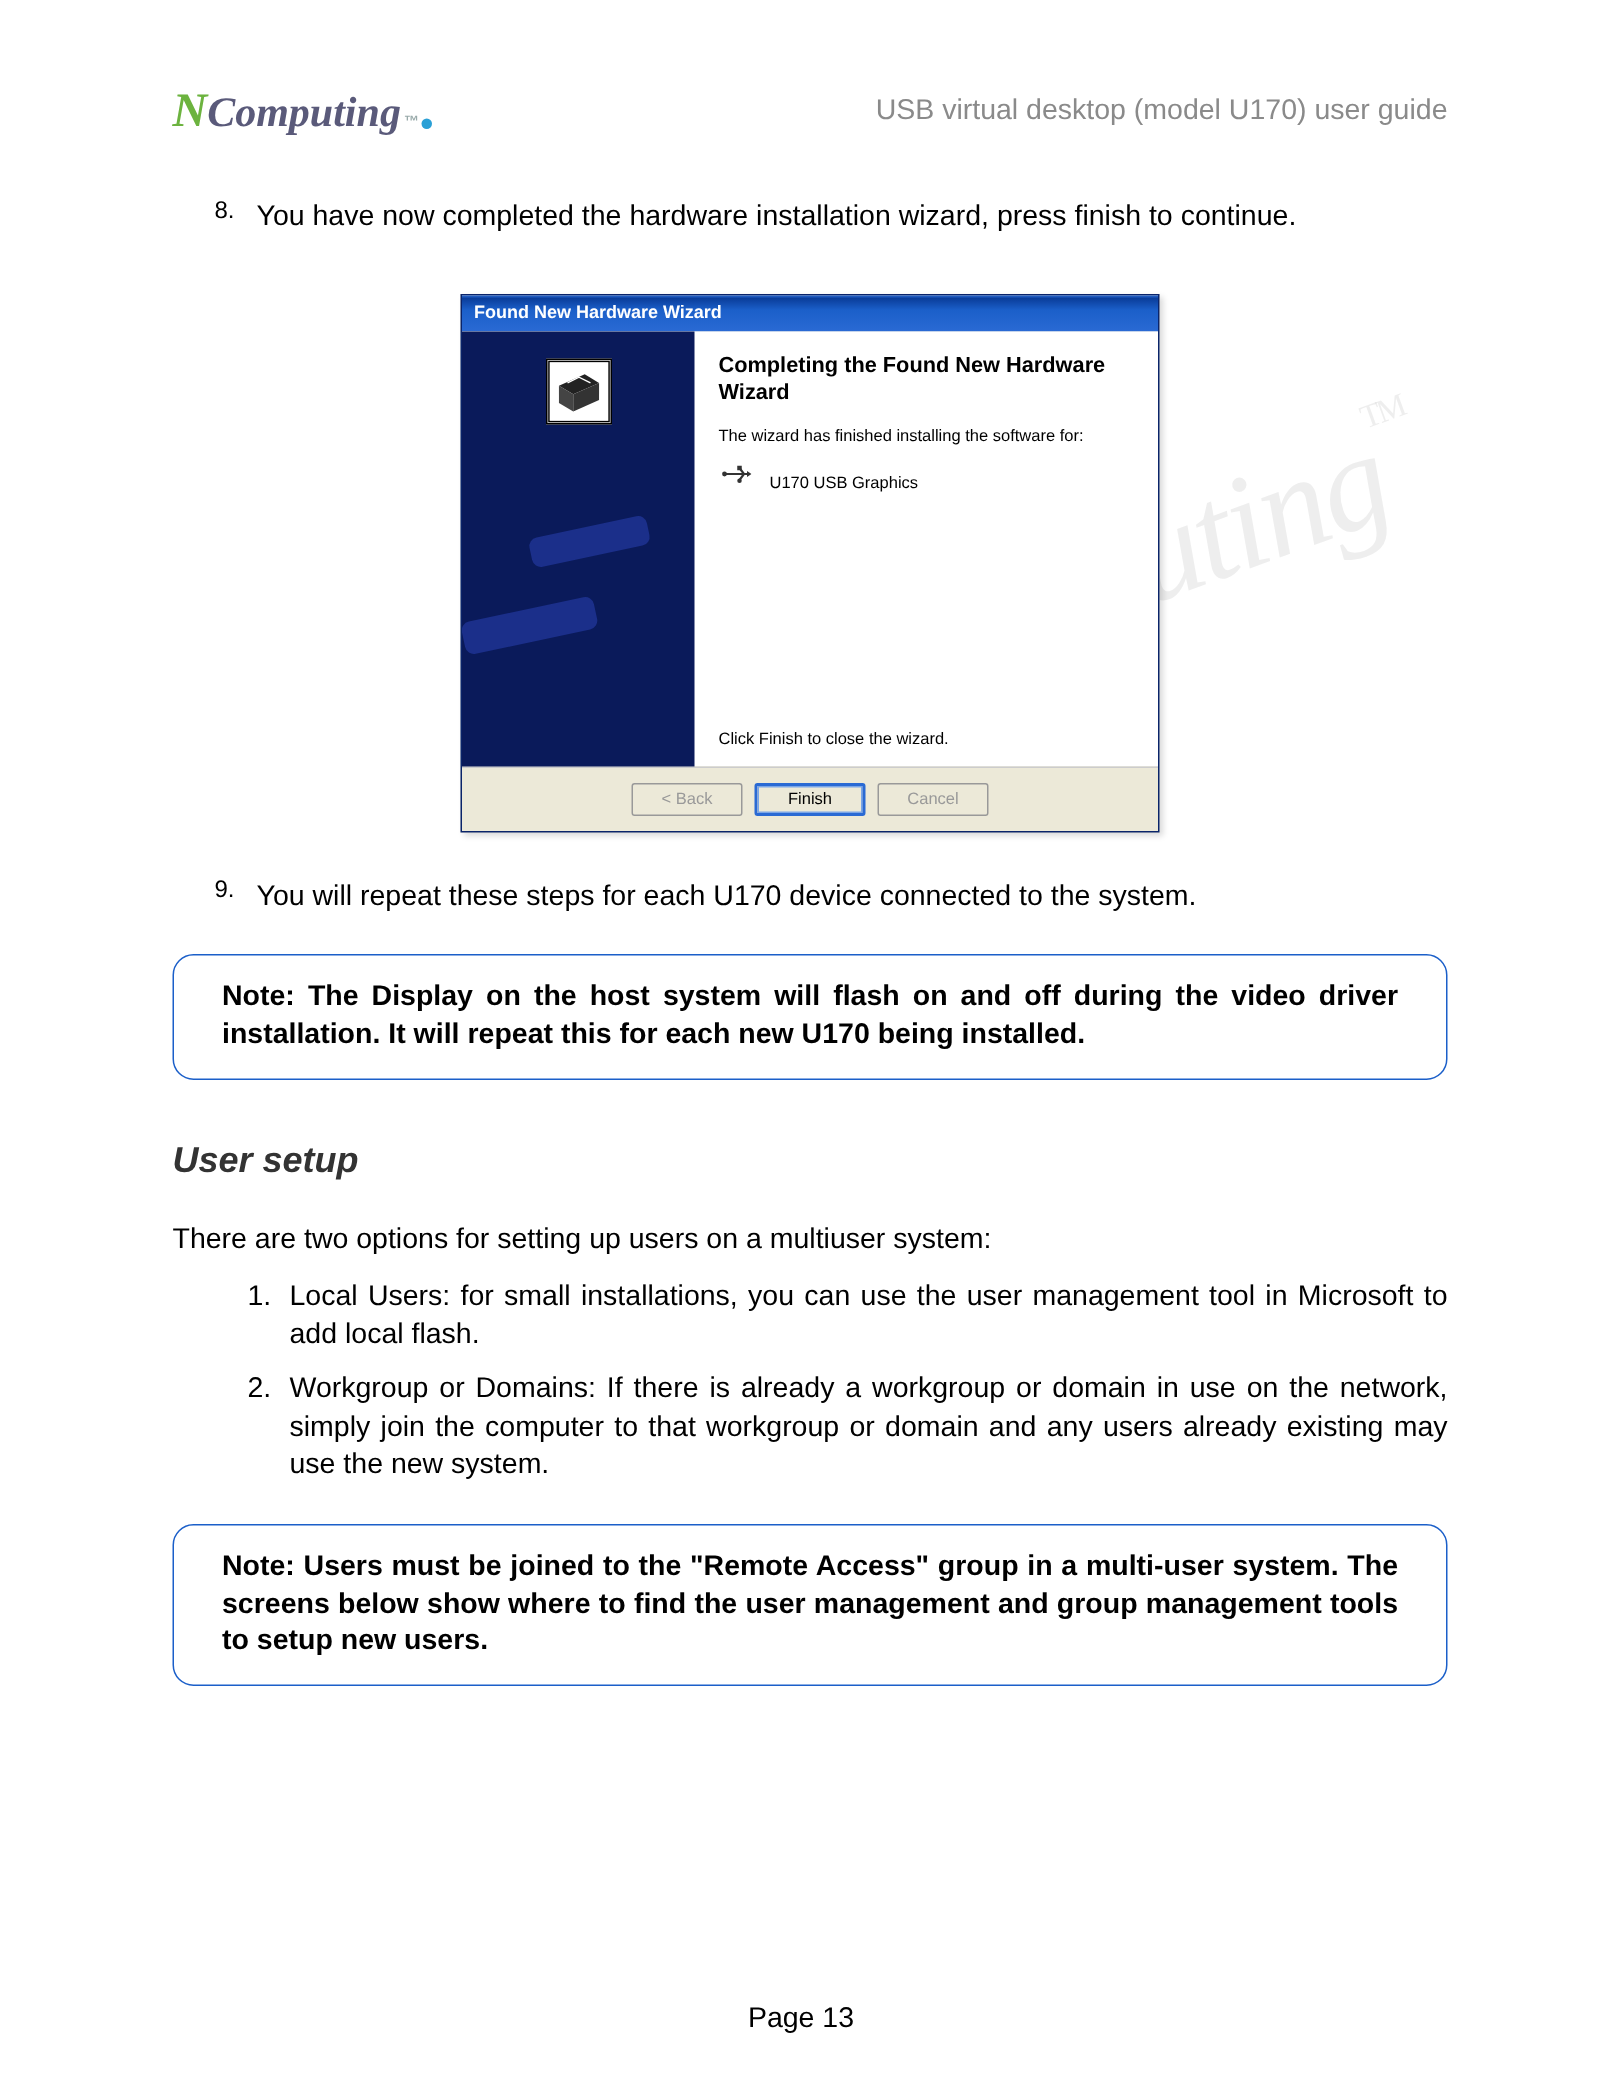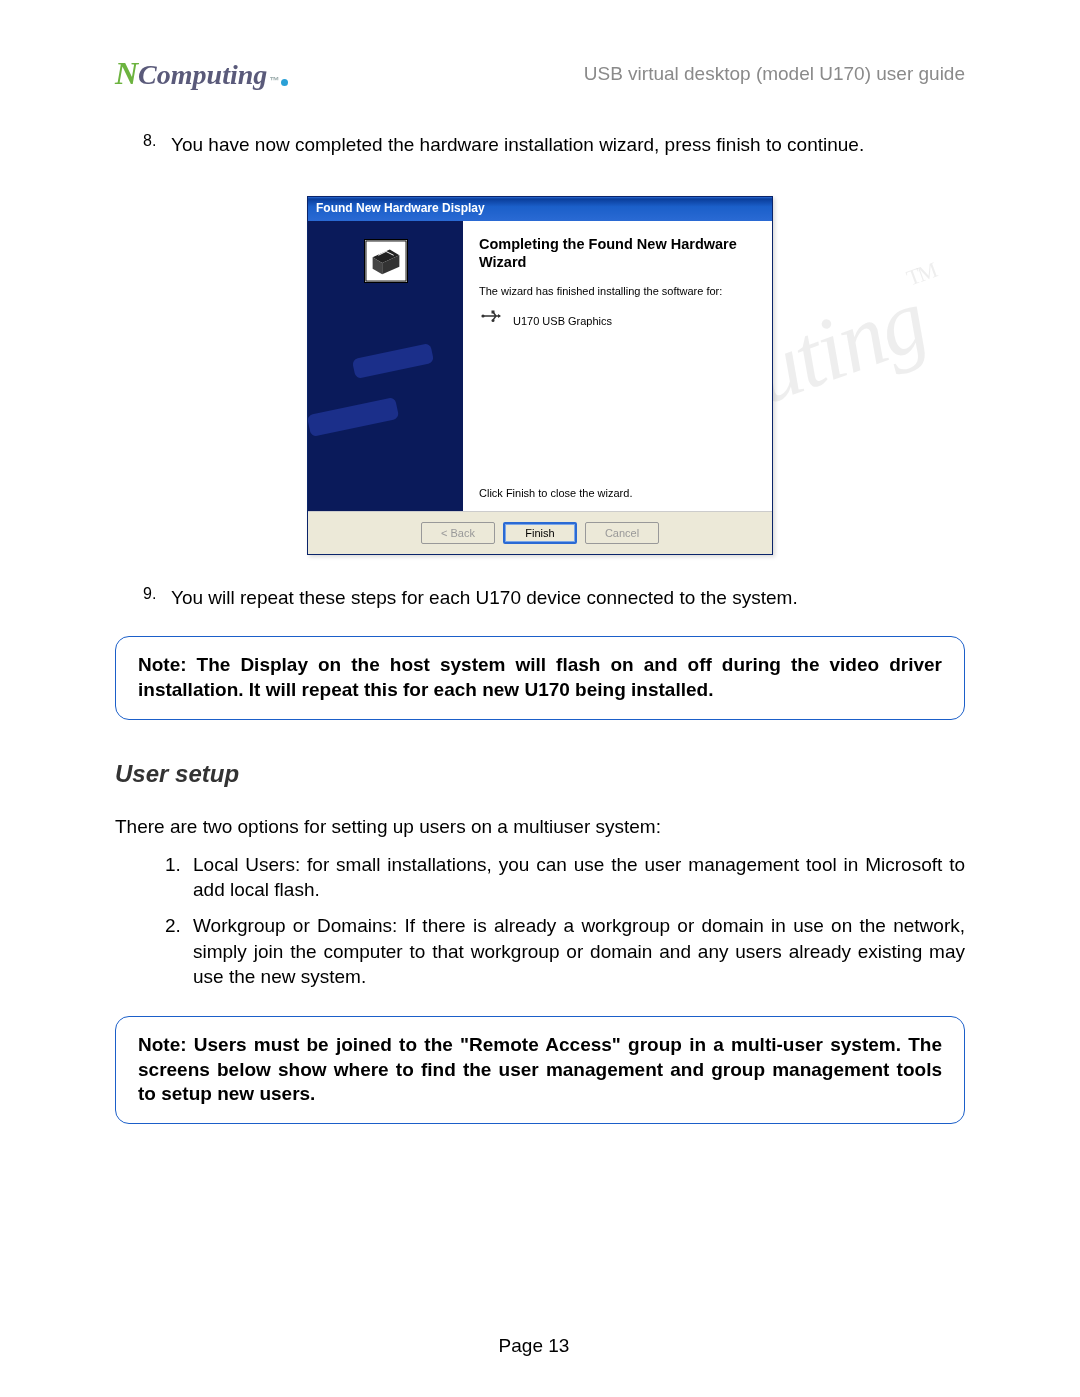--- a/index.html
+++ b/index.html
@@ -174,21 +174,21 @@
     font-family: Georgia, serif;
     pointer-events: none;
     z-index: 0;
     text-align: right;
     letter-spacing: -2px;
   }
   .watermark .tm-wm { font-size: 22px; vertical-align: top; font-style: normal;}
   .note-box {
     border: 1.5px solid #1b5fc9;
     border-radius: 14px;
-    padding: 16px 22px;
+    padding: 16px 32px;
     margin: 26px 0 40px 0;
     font-weight: bold;
     font-size: 19px;
     line-height: 1.3;
     text-align: justify;
   }
   .section-h {
     font-size: 24px;
     font-weight: bold;
     font-style: italic;
@@ -242,21 +242,21 @@
 
   <ol class="main-list">
     <li>
       <span class="num">8.</span>
       <span class="txt body-text">You have now completed the hardware installation wizard, press finish to continue.</span>
     </li>
   </ol>
 
   <div class="wizard-wrap">
     <div class="wizard">
-      <div class="wizard-titlebar">Found New Hardware Display</div>
+      <div class="wizard-titlebar">Found New Hardware Wizard</div>
       <div class="wizard-body">
         <div class="wizard-side">
           <div class="wizard-side-bg1"></div>
           <div class="wizard-side-bg2"></div>
           <div class="wizard-side-icon">
             <svg viewBox="0 0 44 44">
               <rect x="1" y="1" width="42" height="42" fill="#fff" stroke="#000"></rect>
               <polygon points="8,18 26,10 36,16 18,24" fill="#222"></polygon>
               <polygon points="8,18 18,24 18,36 8,30" fill="#444"></polygon>
               <polygon points="18,24 36,16 36,28 18,36" fill="#333"></polygon>

